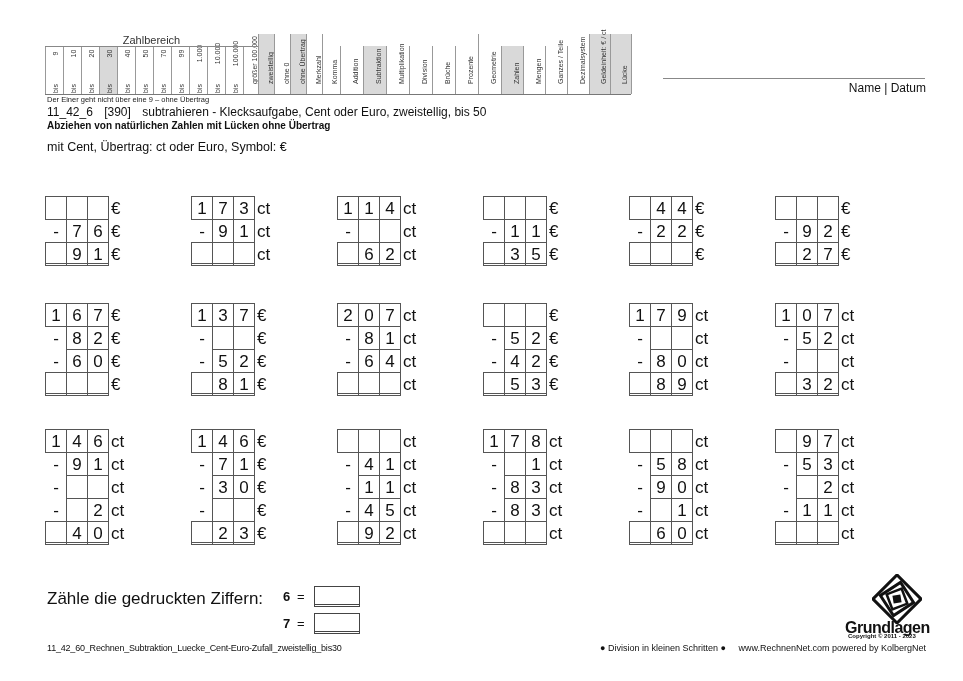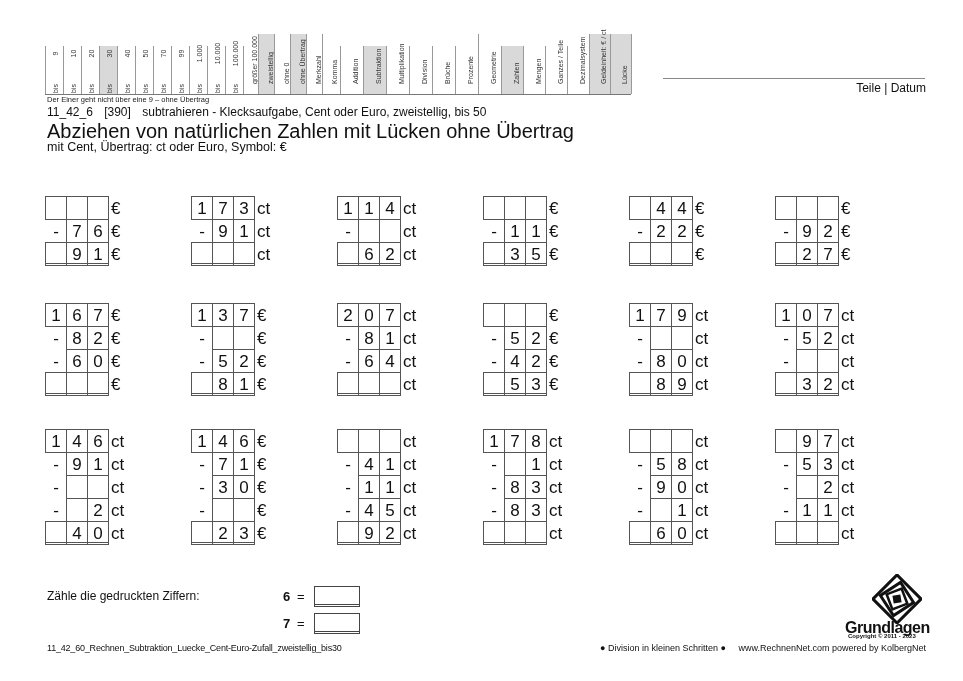--- a/index.html
+++ b/index.html
@@ -8,31 +8,31 @@
   .grp{position:absolute;top:0;height:60px;}
   .grp-title{position:absolute;top:0;left:0;right:0;height:12px;font-size:11px;text-align:center;line-height:12px;border-bottom:1px solid #888;color:#333;}
   .col{position:absolute;bottom:0;border-left:1px solid #999;box-sizing:border-box;}
   .col.sh{background:#d9d9d9;}
   .col .vt{position:absolute;left:50%;bottom:3px;transform-origin:0 0;transform:rotate(-90deg);white-space:nowrap;font-size:7px;color:#333;}
   .col .vtop{position:absolute;left:50%;top:4px;transform:translateX(-50%) rotate(-90deg);white-space:nowrap;font-size:7px;color:#333;}
   .col .bis{position:absolute;left:50%;bottom:2px;transform:translateX(-50%) rotate(-90deg);font-size:7px;color:#333;}
   .note{position:absolute;top:95px;left:47px;font-size:7.5px;color:#222;}
   .meta{position:absolute;top:105px;left:47px;font-size:12px;}
   .meta span{margin-right:8px;text-align:right;}
-  .title{position:absolute;top:120px;left:47px;font-size:20px;font-weight:normal;}
+  .title{position:absolute;top:120px;left:47px;font-size:10px;font-weight:bold;}
   .subtitle{position:absolute;top:140px;left:47px;font-size:12.5px;}
   .nameline{position:absolute;top:78px;left:663px;width:262px;border-top:1px solid #888;}
   .namelabel{position:absolute;top:81px;right:37px;font-size:12px;}
   .ex{position:absolute;}
   .ex .row{position:relative;height:23px;display:flex;}
   .cell{width:22px;height:23px;box-sizing:border-box;font-size:17px;text-align:center;line-height:23px;}
   .cell.b{border:1px solid #555;margin-left:-1px;margin-top:-1px;height:24px;}
   .cell.b:first-child{margin-left:0;}
   .unit{font-size:17px;line-height:23px;padding-left:2px;}
-  .count{position:absolute;left:47px;top:589px;font-size:12px;text-align:right;}
+  .count{position:absolute;left:47px;top:589px;font-size:17px;text-align:right;}
   .cnt-row{position:absolute;left:283px;font-size:13px;}
   .cnt-row b{display:inline-block;width:14px;}
   .cnt-box{position:absolute;left:31px;top:-3px;width:44px;height:17px;border:1px solid #444;border-bottom:3px double #444;}
   .foot-l{position:absolute;top:643px;left:47px;font-size:9px;letter-spacing:-0.2px;}
   .foot-r{position:absolute;top:643px;right:37px;font-size:9px;}
   .logo{position:absolute;left:872px;top:574px;width:50px;height:50px;}
   .brand{position:absolute;left:845px;top:619px;font-size:16px;font-weight:bold;letter-spacing:-0.5px;}
   .copy{position:absolute;left:848px;top:633px;font-size:6px;font-weight:bold;}
 </style>
 </head>
@@ -79,20 +79,23 @@
       <span class="vtop">10.000</span>
       <span class="bis">bis</span>
     </div>
     <div class="col" style="left: 180px; width: 18px; height: 48px;">
       <span class="vtop">100.000</span>
       <span class="bis">bis</span>
     </div>
     <div class="col" style="left: 198px; width: 15px; height: 48px;">
       <span class="vt">größer 100.000</span>
     </div>
+    <div class="grp" style="left: 0px; width: 213px;">
+      <div class="grp-title">Zahlbereich</div>
+    </div>
     <div class="col sh" style="left: 213px; width: 16px; height: 60px;">
       <span class="vt">zweistellig</span>
     </div>
     <div class="col" style="left: 229px; width: 16px; height: 60px;">
       <span class="vt">ohne 0</span>
     </div>
     <div class="col sh" style="left: 245px; width: 16px; height: 60px;">
       <span class="vt">ohne Übertrag</span>
     </div>
     <div class="col" style="left: 261px; width: 16px; height: 60px;">
@@ -137,21 +140,21 @@
     <div class="col sh" style="left: 544px; width: 21px; height: 60px;">
       <span class="vt">Geldeinheit: € / ct</span>
     </div>
     <div class="col sh" style="left: 565px; width: 21px; height: 60px;">
       <span class="vt">Lücke</span>
     </div>
     <div class="col" style="left: 586px; width: 1px; height: 60px;"></div>
   </div>
 
 <div class="nameline"></div>
-<div class="namelabel">Teile | Datum</div>
+<div class="namelabel">Name | Datum</div>
 
 <div class="note">Der Einer geht nicht über eine 9 – ohne Übertrag</div>
 <div class="meta">
   <span>11_42_6</span>
   <span>[390]</span>
   <span>subtrahieren - Klecksaufgabe, Cent oder Euro, zweistellig, bis 50</span>
 </div>
 <div class="title">Abziehen von natürlichen Zahlen mit Lücken ohne Übertrag</div>
 <div class="subtitle">mit Cent, Übertrag: ct oder Euro, Symbol: €</div>
 

